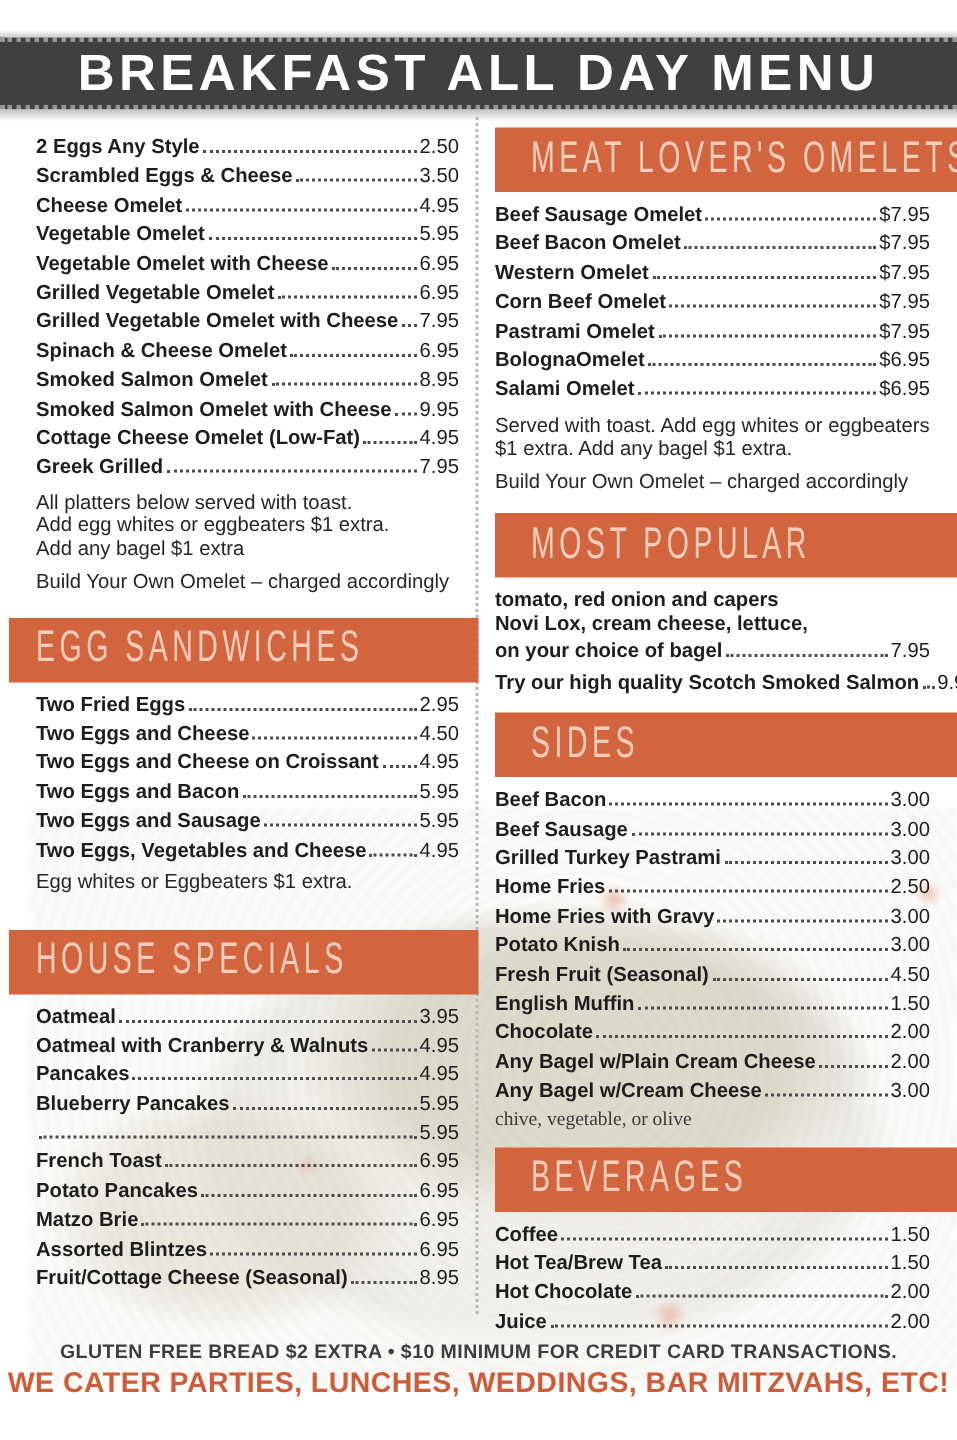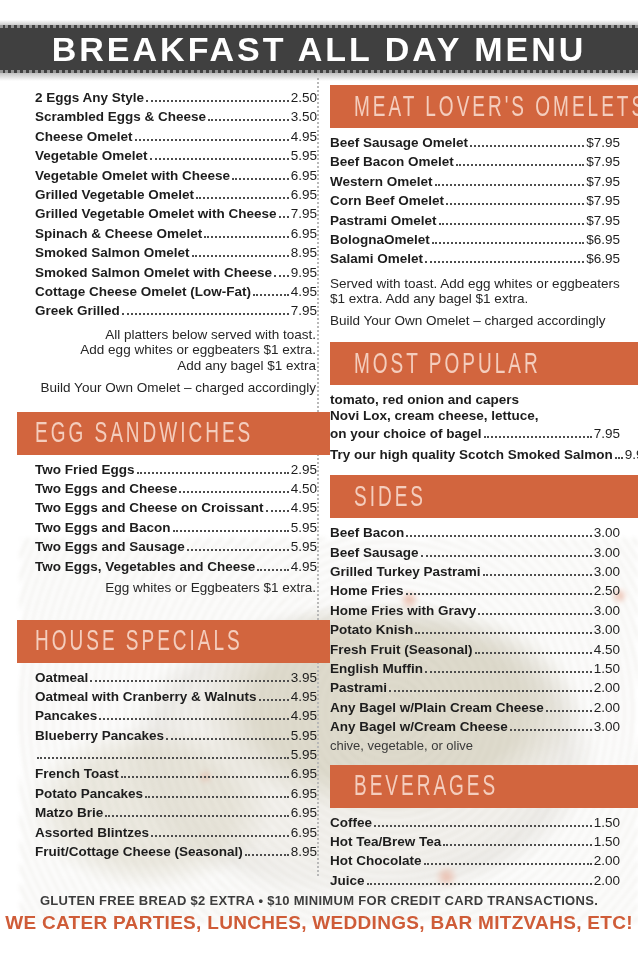--- a/index.html
+++ b/index.html
@@ -35,21 +35,21 @@
       radial-gradient(circle 11px at 30% 62%, rgba(200,98,62,.6), rgba(200,98,62,0) 70%),
       repeating-radial-gradient(circle at 60% 45%, rgba(105,96,64,.2) 0 3px, rgba(255,255,255,0) 3px 8px),
       radial-gradient(ellipse 265px 150px at 60% 44%, rgba(184,176,144,.85) 0 50%, rgba(184,176,144,0) 72%),
       radial-gradient(ellipse 165px 110px at 21% 70%, rgba(196,188,158,.6) 0 50%, rgba(196,188,158,0) 75%),
       radial-gradient(ellipse 285px 90px at 52% 97%, rgba(248,247,244,.95), rgba(248,247,244,0) 70%),
       radial-gradient(ellipse 305px 195px at 55% 56%, rgba(233,229,221,.9) 55%, rgba(212,208,200,.7) 68%, rgba(255,255,255,0) 78%);
   }
 
   
   .col { position:absolute; top:81px; z-index:2; }
-  .col-left  { left:17px;     width:313px;text-align:right; }
+  .col-left  { left:6px;     width:313px; }
   .col-right { left:330px; width:308px; }
   .divider {
     position:absolute; left:317px; top:78px; height:798px; width:0;
     border-left:2px dotted #b8b8b8; z-index:1;
   }
 
   
   .section-banner {
     height:43px; background:#D2653E; display:flex; align-items:center;
     margin-bottom:7px;
@@ -66,21 +66,21 @@
   .item { display:flex; align-items:baseline; height:19.4px; }
   .col-left  .item { padding:0 13px 0 18px; }
   .col-right .item { padding:0 18px 0 0; }
   .nm { font-weight:bold; font-size:13.5px; color:#1d1d1d; white-space:nowrap; }
   .leader { flex:1; border-bottom:2px dotted #4d4d4d; margin:0 2px 3px 2px; min-width:8px; }
   .pr { font-size:13.5px; color:#1d1d1d; white-space:nowrap; }
 
   .item-line { font-weight:bold; font-size:13.5px; color:#1d1d1d; line-height:15.5px; }
 
   .subnote { font-size:13px; color:#3a3a3a; line-height:14px; margin-top:0; }
-  .col-right .subnote { padding-right:12px; }
+  .col-right .subnote { padding-right:12px;font-family:Liberation Serif, serif; }
 
   
   .notes { margin-top:5px; }
   .note { font-size:13.5px; color:#262626; line-height:15.5px; }
   .col-left .note { padding-left:18px; padding-right:14px; }
   .col-right .note { padding-right:18px; }
   .extra-note { margin-top:7px; }
 
   
   .sec-breakfast .items { margin-top:9px; }
@@ -388,21 +388,21 @@
             <span class="nm">Fresh Fruit (Seasonal)</span>
             <span class="leader"></span>
             <span class="pr">4.50</span>
           </div>
           <div class="item">
             <span class="nm">English Muffin</span>
             <span class="leader"></span>
             <span class="pr">1.50</span>
           </div>
           <div class="item">
-            <span class="nm">Pastrami</span>
+            <span class="nm">Chocolate</span>
             <span class="leader"></span>
             <span class="pr">2.00</span>
           </div>
           <div class="item">
             <span class="nm">Any Bagel w/Plain Cream Cheese</span>
             <span class="leader"></span>
             <span class="pr">2.00</span>
           </div>
           <div class="item">
             <span class="nm">Any Bagel w/Cream Cheese</span>

